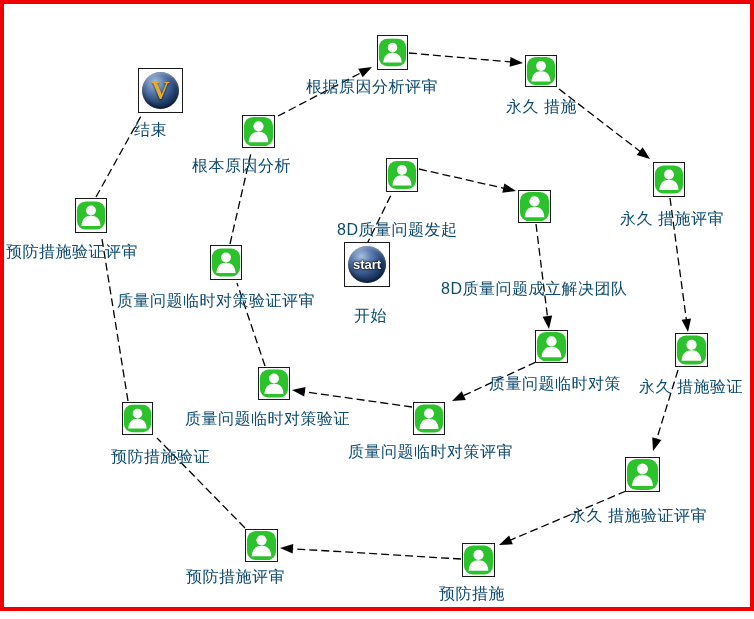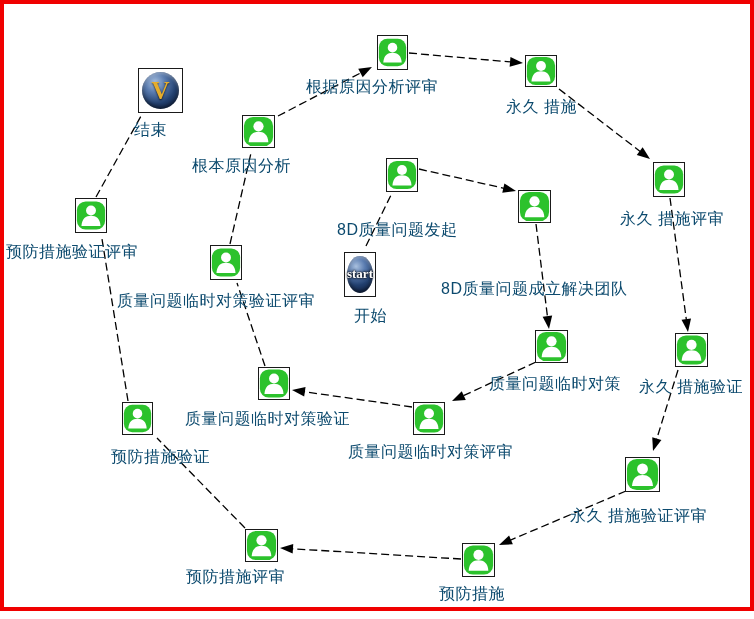--- a/index.html
+++ b/index.html
@@ -117,21 +117,21 @@
       </g>
       <g>
         <line x1="128" y1="401" x2="102" y2="239" stroke="#000000" stroke-width="1.3" stroke-dasharray="8,4"></line>
       </g>
       <g>
         <line x1="96" y1="197" x2="141" y2="116" stroke="#000000" stroke-width="1.3" stroke-dasharray="8,4"></line>
       </g>
     </svg>
   <div id="nodes">
       <div class="node">
-        <div class="icon-box" style="left: 344px; top: 252px; width: 32px; height: 45px; font-family: Liberation Serif, serif;">
+        <div class="icon-box" style="left: 344px; top: 242px; width: 46px; height: 45px;">
           <div class="sphere">
             <span class="start-text">start</span>
           </div>
         </div>
         <div class="node-label" style="left: 346px; top: 306px; margin-left: 8px;">开始</div>
       </div>
       <div class="node">
         <div class="icon-box" style="left: 386px; top: 158px; width: 32px; height: 34px;">
           <svg viewBox="0 0 34 34" xmlns="http://www.w3.org/2000/svg">
             <rect x="1" y="1" width="32" height="32" rx="10" fill="#2cc22c"></rect>

